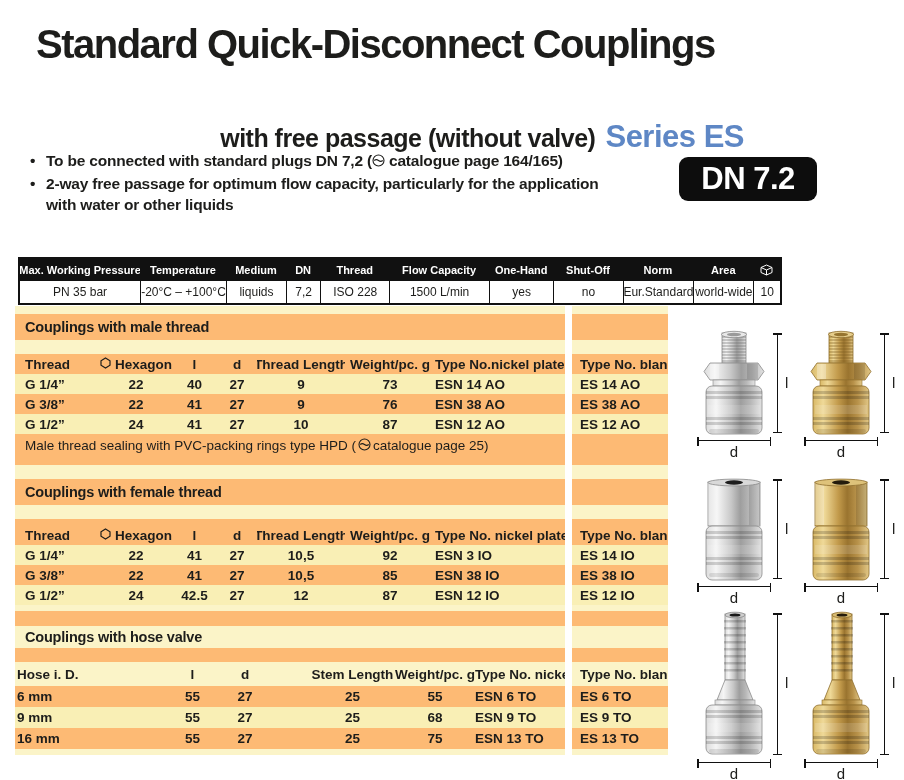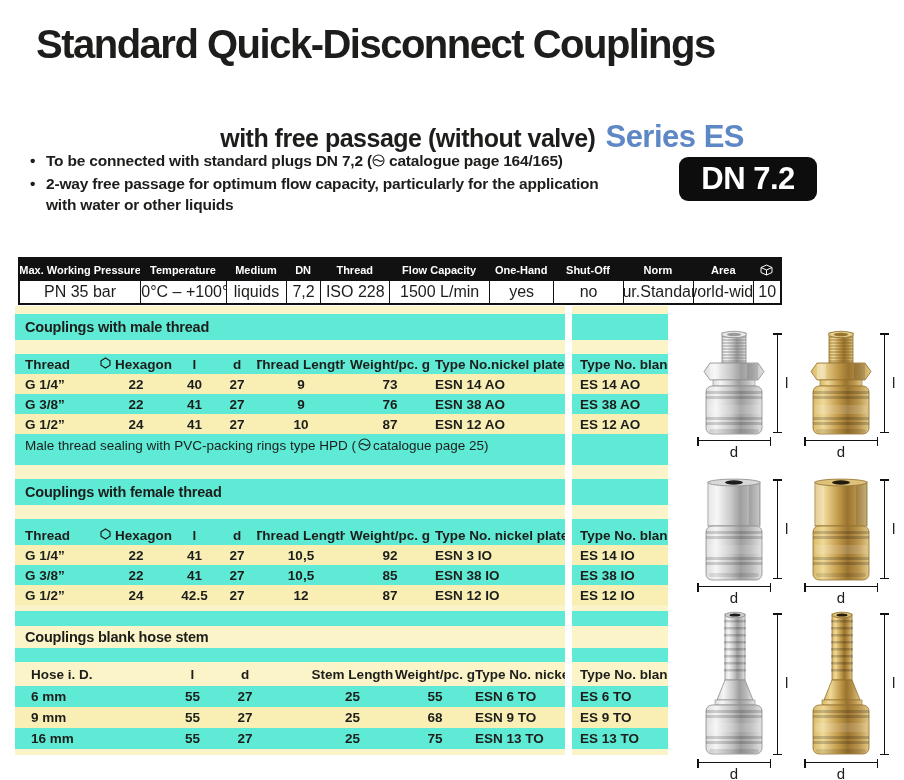--- a/index.html
+++ b/index.html
@@ -19,47 +19,47 @@
   .cat-icon{display:inline-block;vertical-align:-1px;}
 
   
   .badge{position:absolute;left:679px;top:157px;width:138px;height:44px;background:#0d0d0d;border-radius:9px;
          color:#fff;font-size:31px;font-weight:700;display:flex;align-items:center;justify-content:center;letter-spacing:-0.5px;}
 
   
   .spec{position:absolute;left:18px;top:257px;width:764px;border:2px solid #111;box-sizing:border-box;}
   .spec-h,.spec-v{display:flex;height:22px;}
   .spec-h{background:#111;color:#fff;font-size:11px;font-weight:700;}
-  .spec-v{background:#fff;font-size:16px;font-weight:400;}
+  .spec-v{background:#fff;font-size:12px;font-weight:400;}
   .sc{display:flex;align-items:center;justify-content:center;text-align:center;overflow:hidden;white-space:nowrap;box-sizing:border-box;}
   .spec-v .sc{border-left:1px solid #111;}
   .spec-v .sc:first-child{border-left:none;}
   .w0{flex:0 0 15.8%}.w1{flex:0 0 11.3%}.w2{flex:0 0 7.9%}.w3{flex:0 0 4.5%}.w4{flex:0 0 9.1%}
   .w5{flex:0 0 13.1%}.w6{flex:0 0 8.5%}.w7{flex:0 0 9.1%}.w8{flex:0 0 9.3%}.w9{flex:0 0 7.9%}.w10{flex:1}
 
   
   .tables{position:absolute;left:15px;top:306px;width:653px;}
   .trow{display:flex;}
   .tl{width:550px;display:flex;overflow:hidden;box-sizing:border-box;}
   .tg{width:7px;background:#fff;}
   .tr{width:96px;padding-left:8px;display:flex;align-items:center;overflow:hidden;box-sizing:border-box;
       font-size:13.5px;font-weight:700;white-space:nowrap;}
   .bg-y{background:#f9efb5;}
   .bg-b{background:#fbf4c8;}
-  .bg-w{background:#5eead4;}
+  .bg-w{background:#fdba74;}
   .cell{display:flex;align-items:center;font-size:13.5px;font-weight:700;box-sizing:border-box;overflow:hidden;white-space:nowrap;}
   .cen{justify-content:center;}
   .c-th{width:85px;padding-left:10px;}
   .c-hex{width:72px;justify-content:center;gap:4px;}
   .c-l{width:45px;}
   .c-d{width:40px;}
   .c-len{width:88px;}
   .c-wt{width:90px;}
   .c-ty{flex:1;}
-  .c-hose{width:150px;padding-left:16px;}
+  .c-hose{width:150px;padding-left:2px;}
   .c3-l{width:55px;}
   .c3-d{width:50px;}
   .c3-st{width:85px;margin-left:40px;}
   .c3-wt{width:80px;}
   .sect-title{font-size:14.5px;font-weight:700;padding-left:10px;display:flex;align-items:center;letter-spacing:-0.2px;}
   .note{font-size:13.5px;font-weight:400;padding-left:10px;display:flex;align-items:center;gap:2px;white-space:nowrap;}
 
   
   .figrow{position:absolute;left:695px;width:207px;display:flex;justify-content:space-between;}
   .fig{position:relative;width:100px;}
@@ -336,21 +336,21 @@
         <div class="tr bg-b"></div>
       </div>
 
     <div class="trow" style="height:15px">
         <div class="tl bg-w"></div>
         <div class="tg"></div>
         <div class="tr bg-w"></div>
       </div>
     <div class="trow" style="height:22px">
       <div class="tl bg-b">
-          <div class="sect-title">Couplings blank hose stem</div>
+          <div class="sect-title">Couplings with hose valve</div>
         </div>
       <div class="tg"></div>
         <div class="tr bg-b"></div>
     </div>
     <div class="trow" style="height:14px">
         <div class="tl bg-w"></div>
         <div class="tg"></div>
         <div class="tr bg-w"></div>
       </div>
     <div class="trow" style="height:24px">

